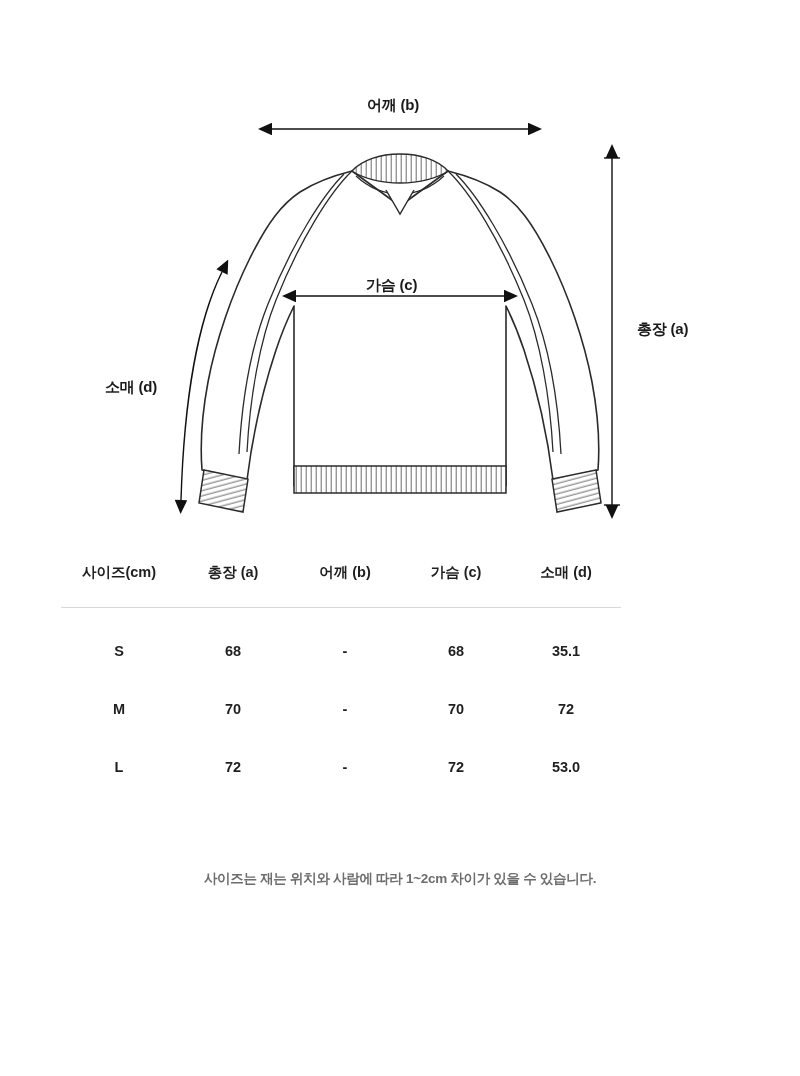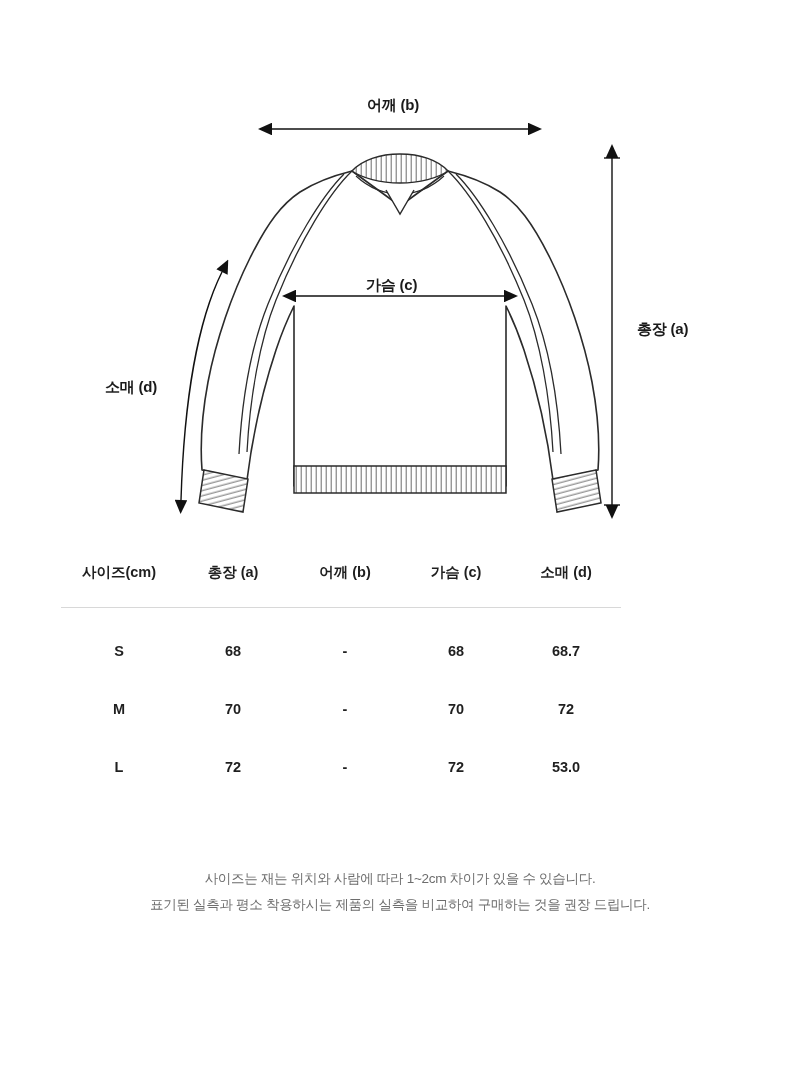--- a/index.html
+++ b/index.html
@@ -76,21 +76,21 @@
   .col-c     { width: 110px; }
   .col-d     { width: 110px; }
 
   
   .notes {
     margin-top: 70px;
     text-align: center;
     color: #6d6d6d;
     font-size: 13.5px;
     line-height: 1.95;
-    font-weight: normal;
+    font-weight: bold;
     letter-spacing: -0.3px;
   }
   .notes div { white-space: nowrap; }
 </style>
 </head>
 <body>
 
 <div class="diagram-wrap">
 
   <svg class="diagram-svg" width="800" height="545" viewBox="0 0 800 545">
@@ -183,21 +183,21 @@
         <th class="col-c">가슴 (c)</th>
         <th class="col-d">소매 (d)</th>
       </tr>
     </thead>
     <tbody>
       <tr>
         <td>S</td>
         <td>68</td>
         <td>-</td>
         <td>68</td>
-        <td>68.7</td>
+        <td>35.1</td>
       </tr>
       <tr>
         <td>M</td>
         <td>70</td>
         <td>-</td>
         <td>70</td>
         <td>72</td>
       </tr>
       <tr>
         <td>L</td>
@@ -205,14 +205,13 @@
         <td>-</td>
         <td>72</td>
         <td>53.0</td>
       </tr>
     </tbody>
   </table>
 </div>
 
 <div class="notes">
   <div>사이즈는 재는 위치와 사람에 따라 1~2cm 차이가 있을 수 있습니다.</div>
-  <div>표기된 실측과 평소 착용하시는 제품의 실측을 비교하여 구매하는 것을 권장 드립니다.</div>
 </div>
 
 </body></html>

